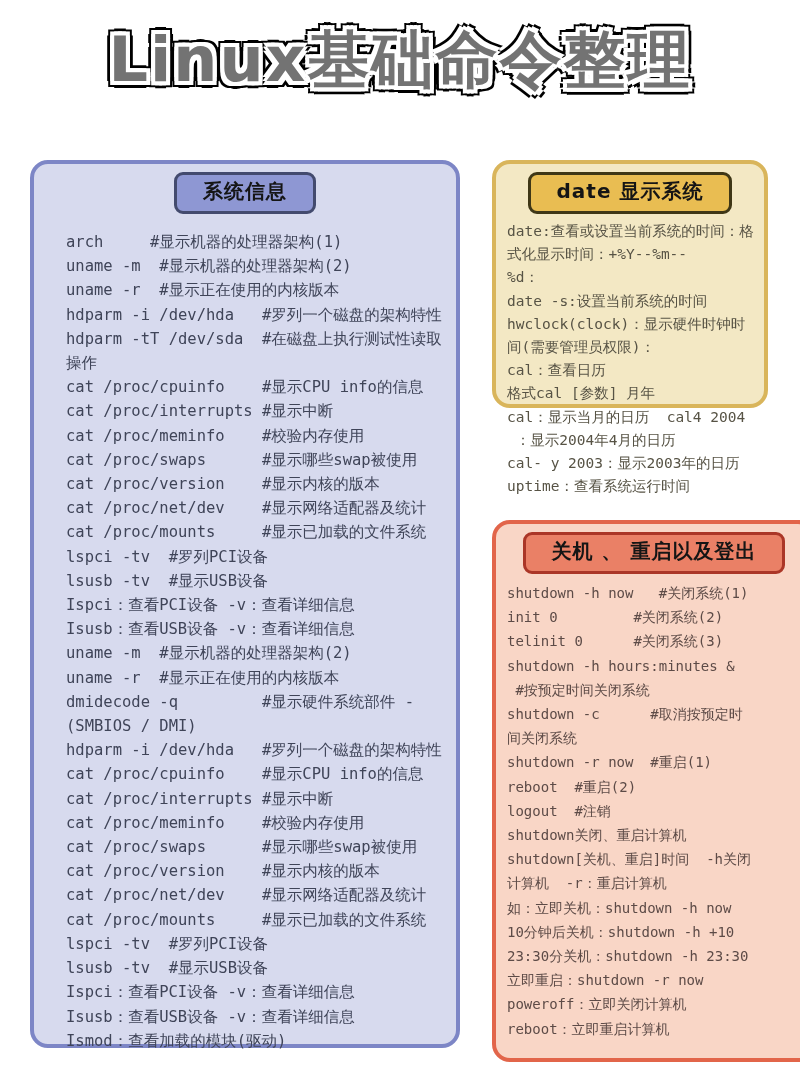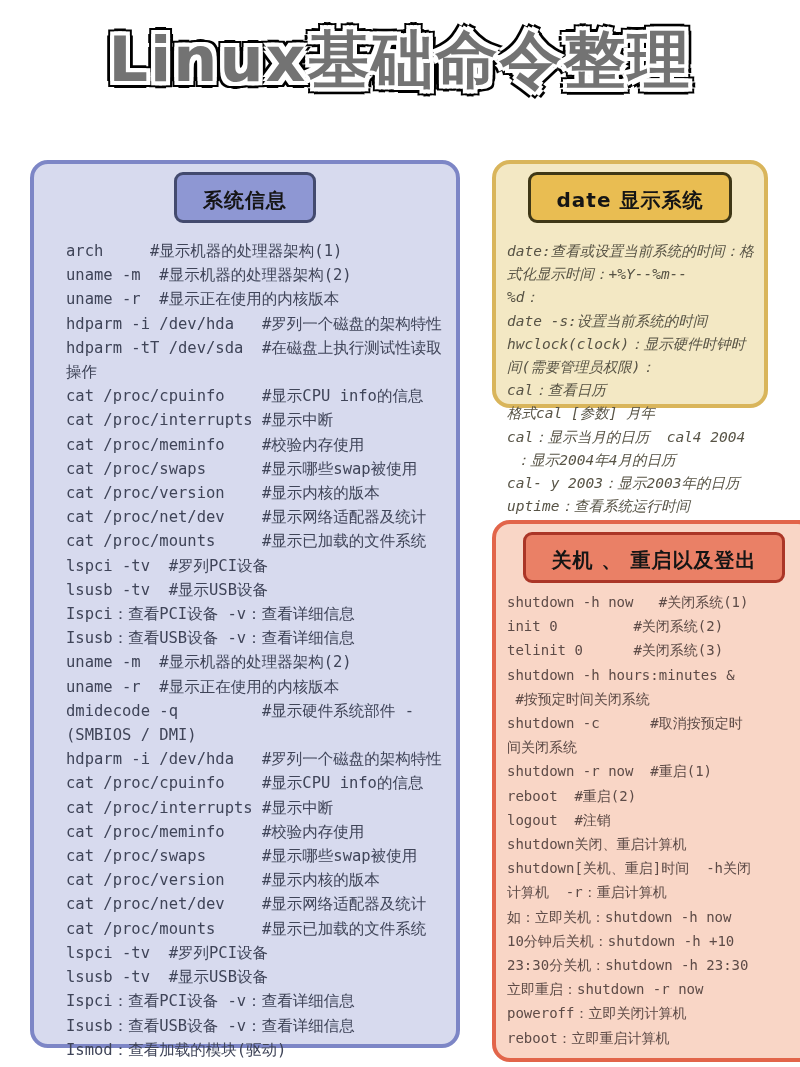--- a/index.html
+++ b/index.html
@@ -28,36 +28,36 @@
     border:4px solid var(--border,#999);
     border-radius:18px;
     box-sizing:border-box;
   }
   .panel-left  {left:30px;  top:160px; width:430px; height:888px;}
   .panel-yellow{left:492px; top:160px; width:276px; height:248px;}
   .panel-red   {left:492px; top:520px; width:324px; height:542px;}
   .badge{
     margin:8px auto 0 auto;
     width:fit-content;
-    padding:12px 26px 6px 26px;
+    padding:3px 26px 6px 26px;
     background:var(--badge-bg,#ccc);
     border:3px solid var(--badge-border,#333);
     border-radius:9px;
     font-weight:bold;
     font-size:20px;
     color:#151515;
     letter-spacing:1px;
     white-space:nowrap;
   }
   .content{
     color:var(--text,#333);
     font-family:"DejaVu Sans Mono", monospace;
   }
   .panel-left .content  {margin-top:16px; padding:0 4px 0 32px; font-size:15.5px; line-height:24.2px;}
-  .panel-yellow .content{margin-top:17px;  padding:0 2px 0 11px; font-size:14.5px; line-height:23.2px;font-style:italic;}
+  .panel-yellow .content{margin-top:6px;  padding:0 2px 0 11px; font-size:14.5px; line-height:23.2px;}
   .panel-red .content   {margin-top:7px; padding:0 2px 0 11px; font-size:14px;   line-height:24.2px;}
   .cmd-line{white-space:pre;}
 </style>
 </head>
 <body>
 
 <div class="title">Linux基础命令整理</div>
 
 <div class="panel panel-left" style="--bg: #d7daee; --border: #7d86c6; --badge-bg: #8e97d3; --badge-border: #434a6e; --text: #3f4458;">
   <div class="badge">系统信息</div>

